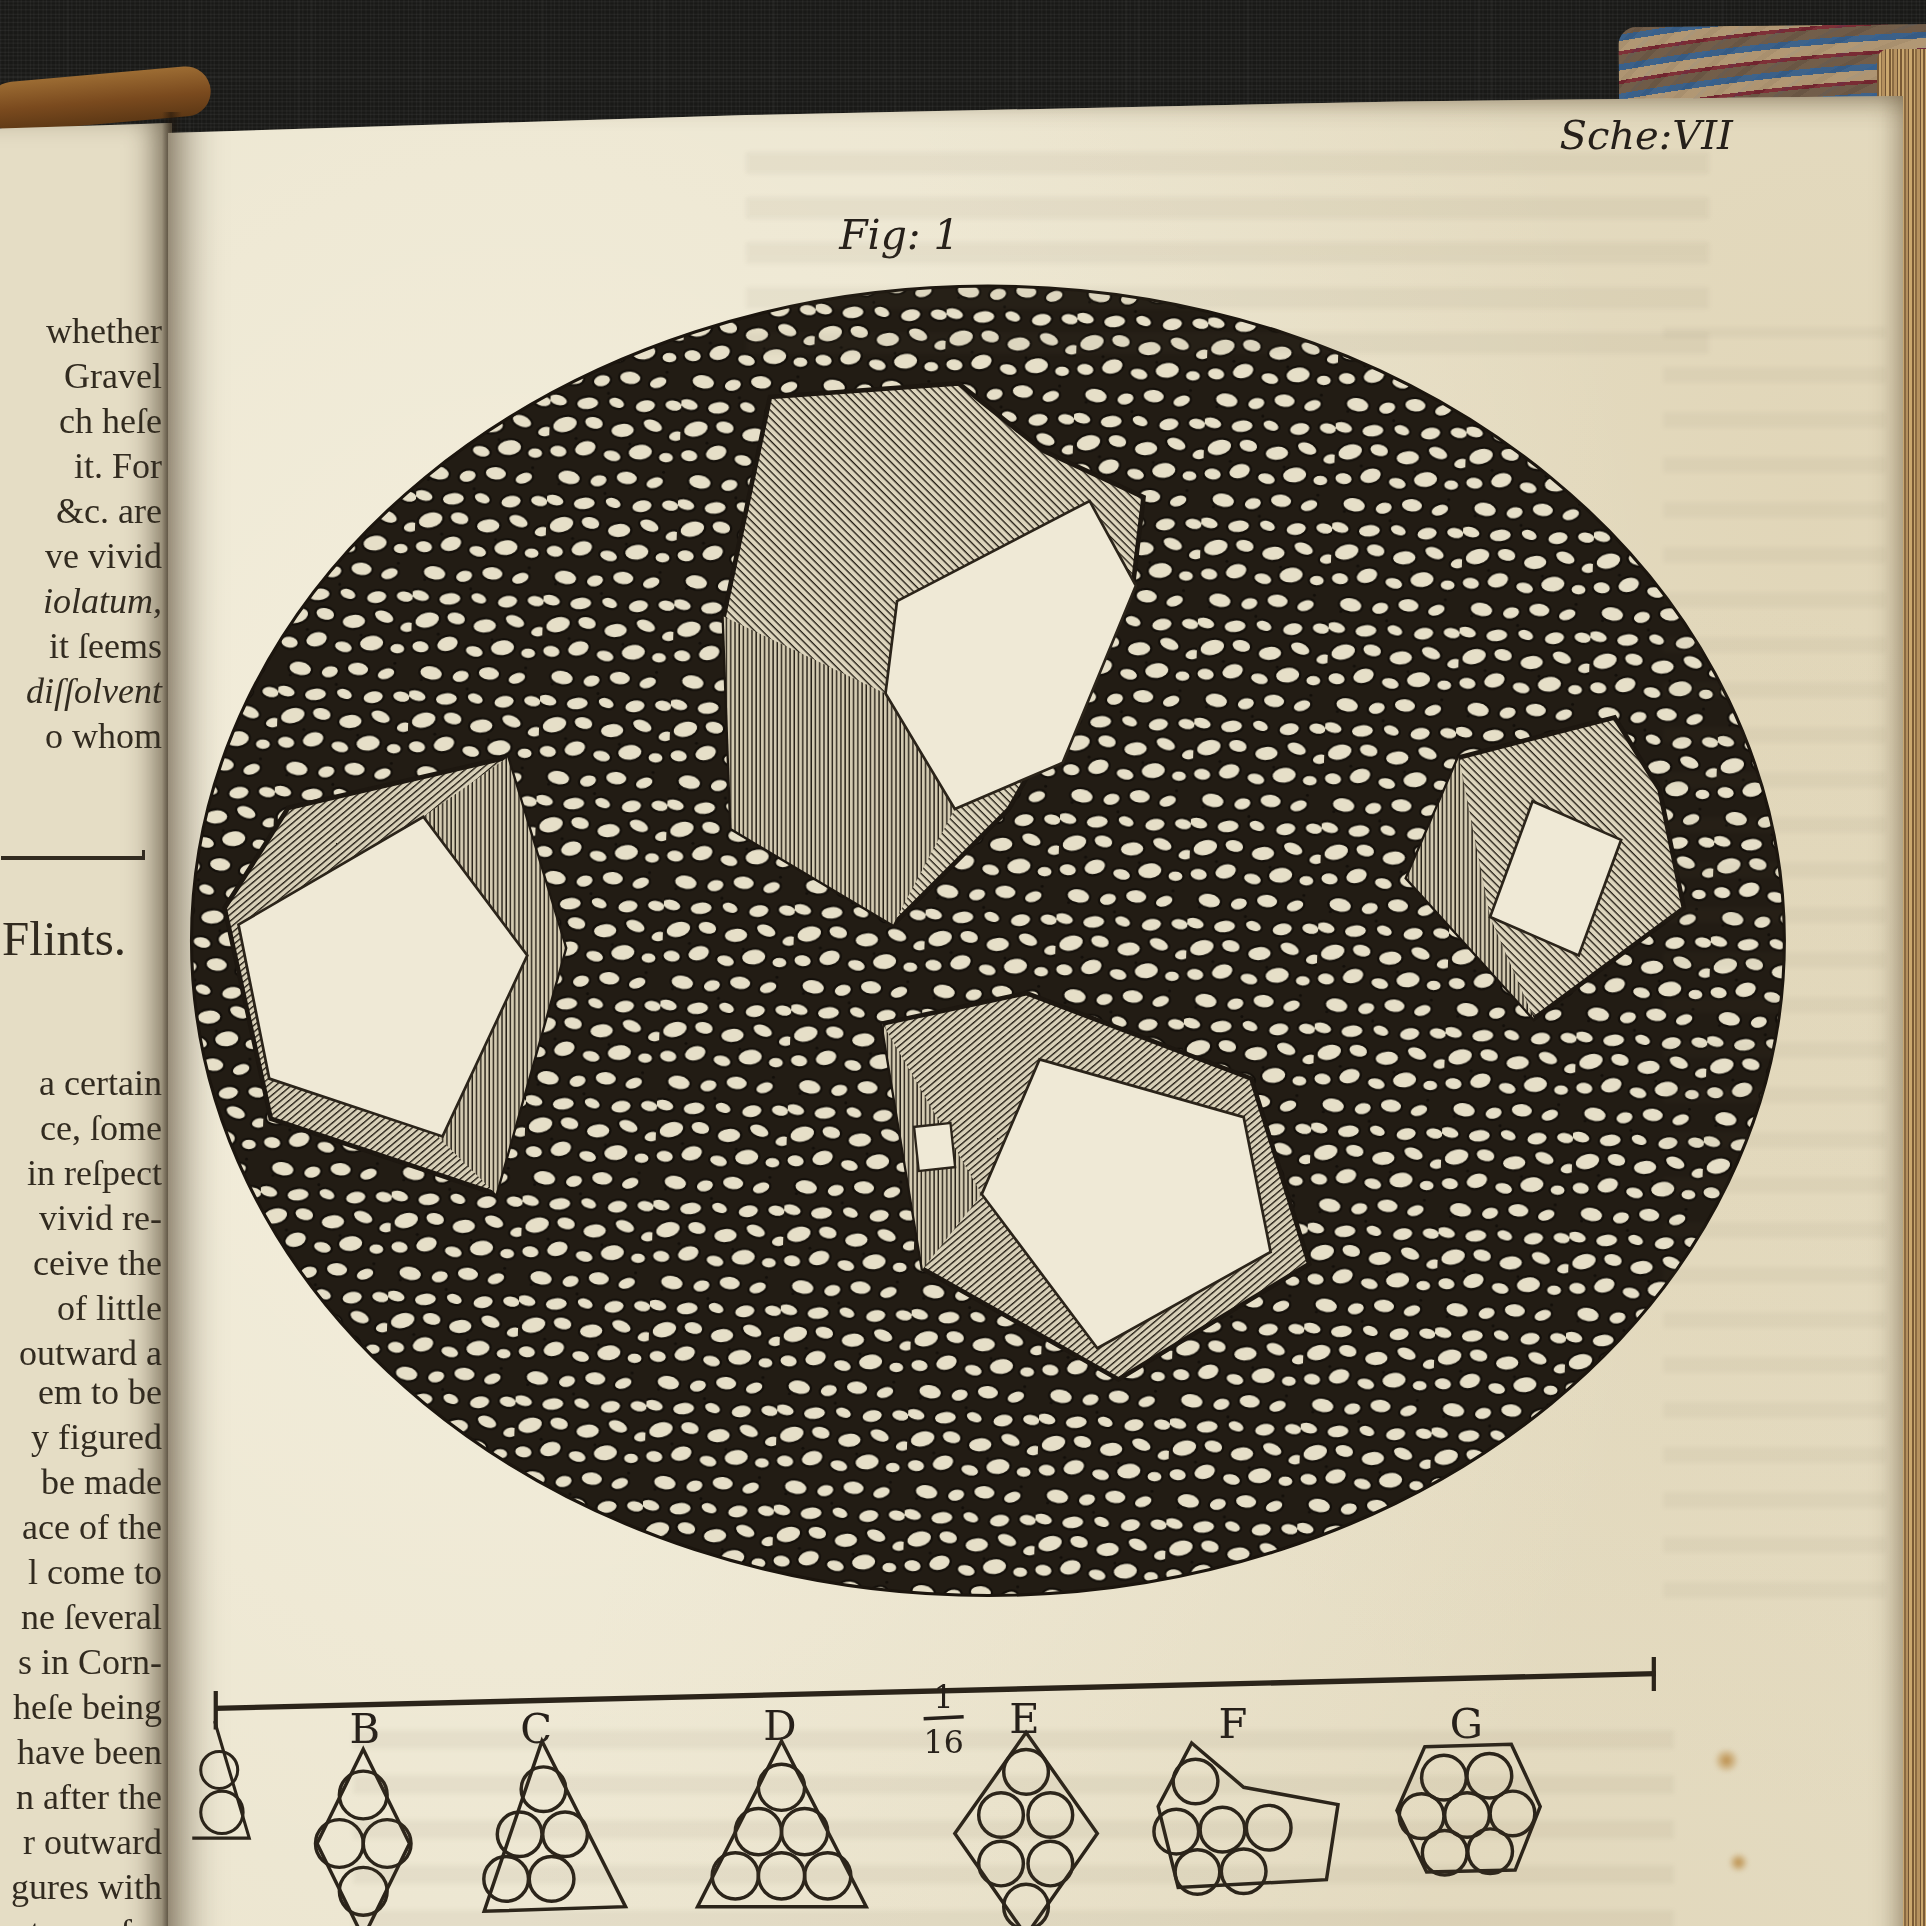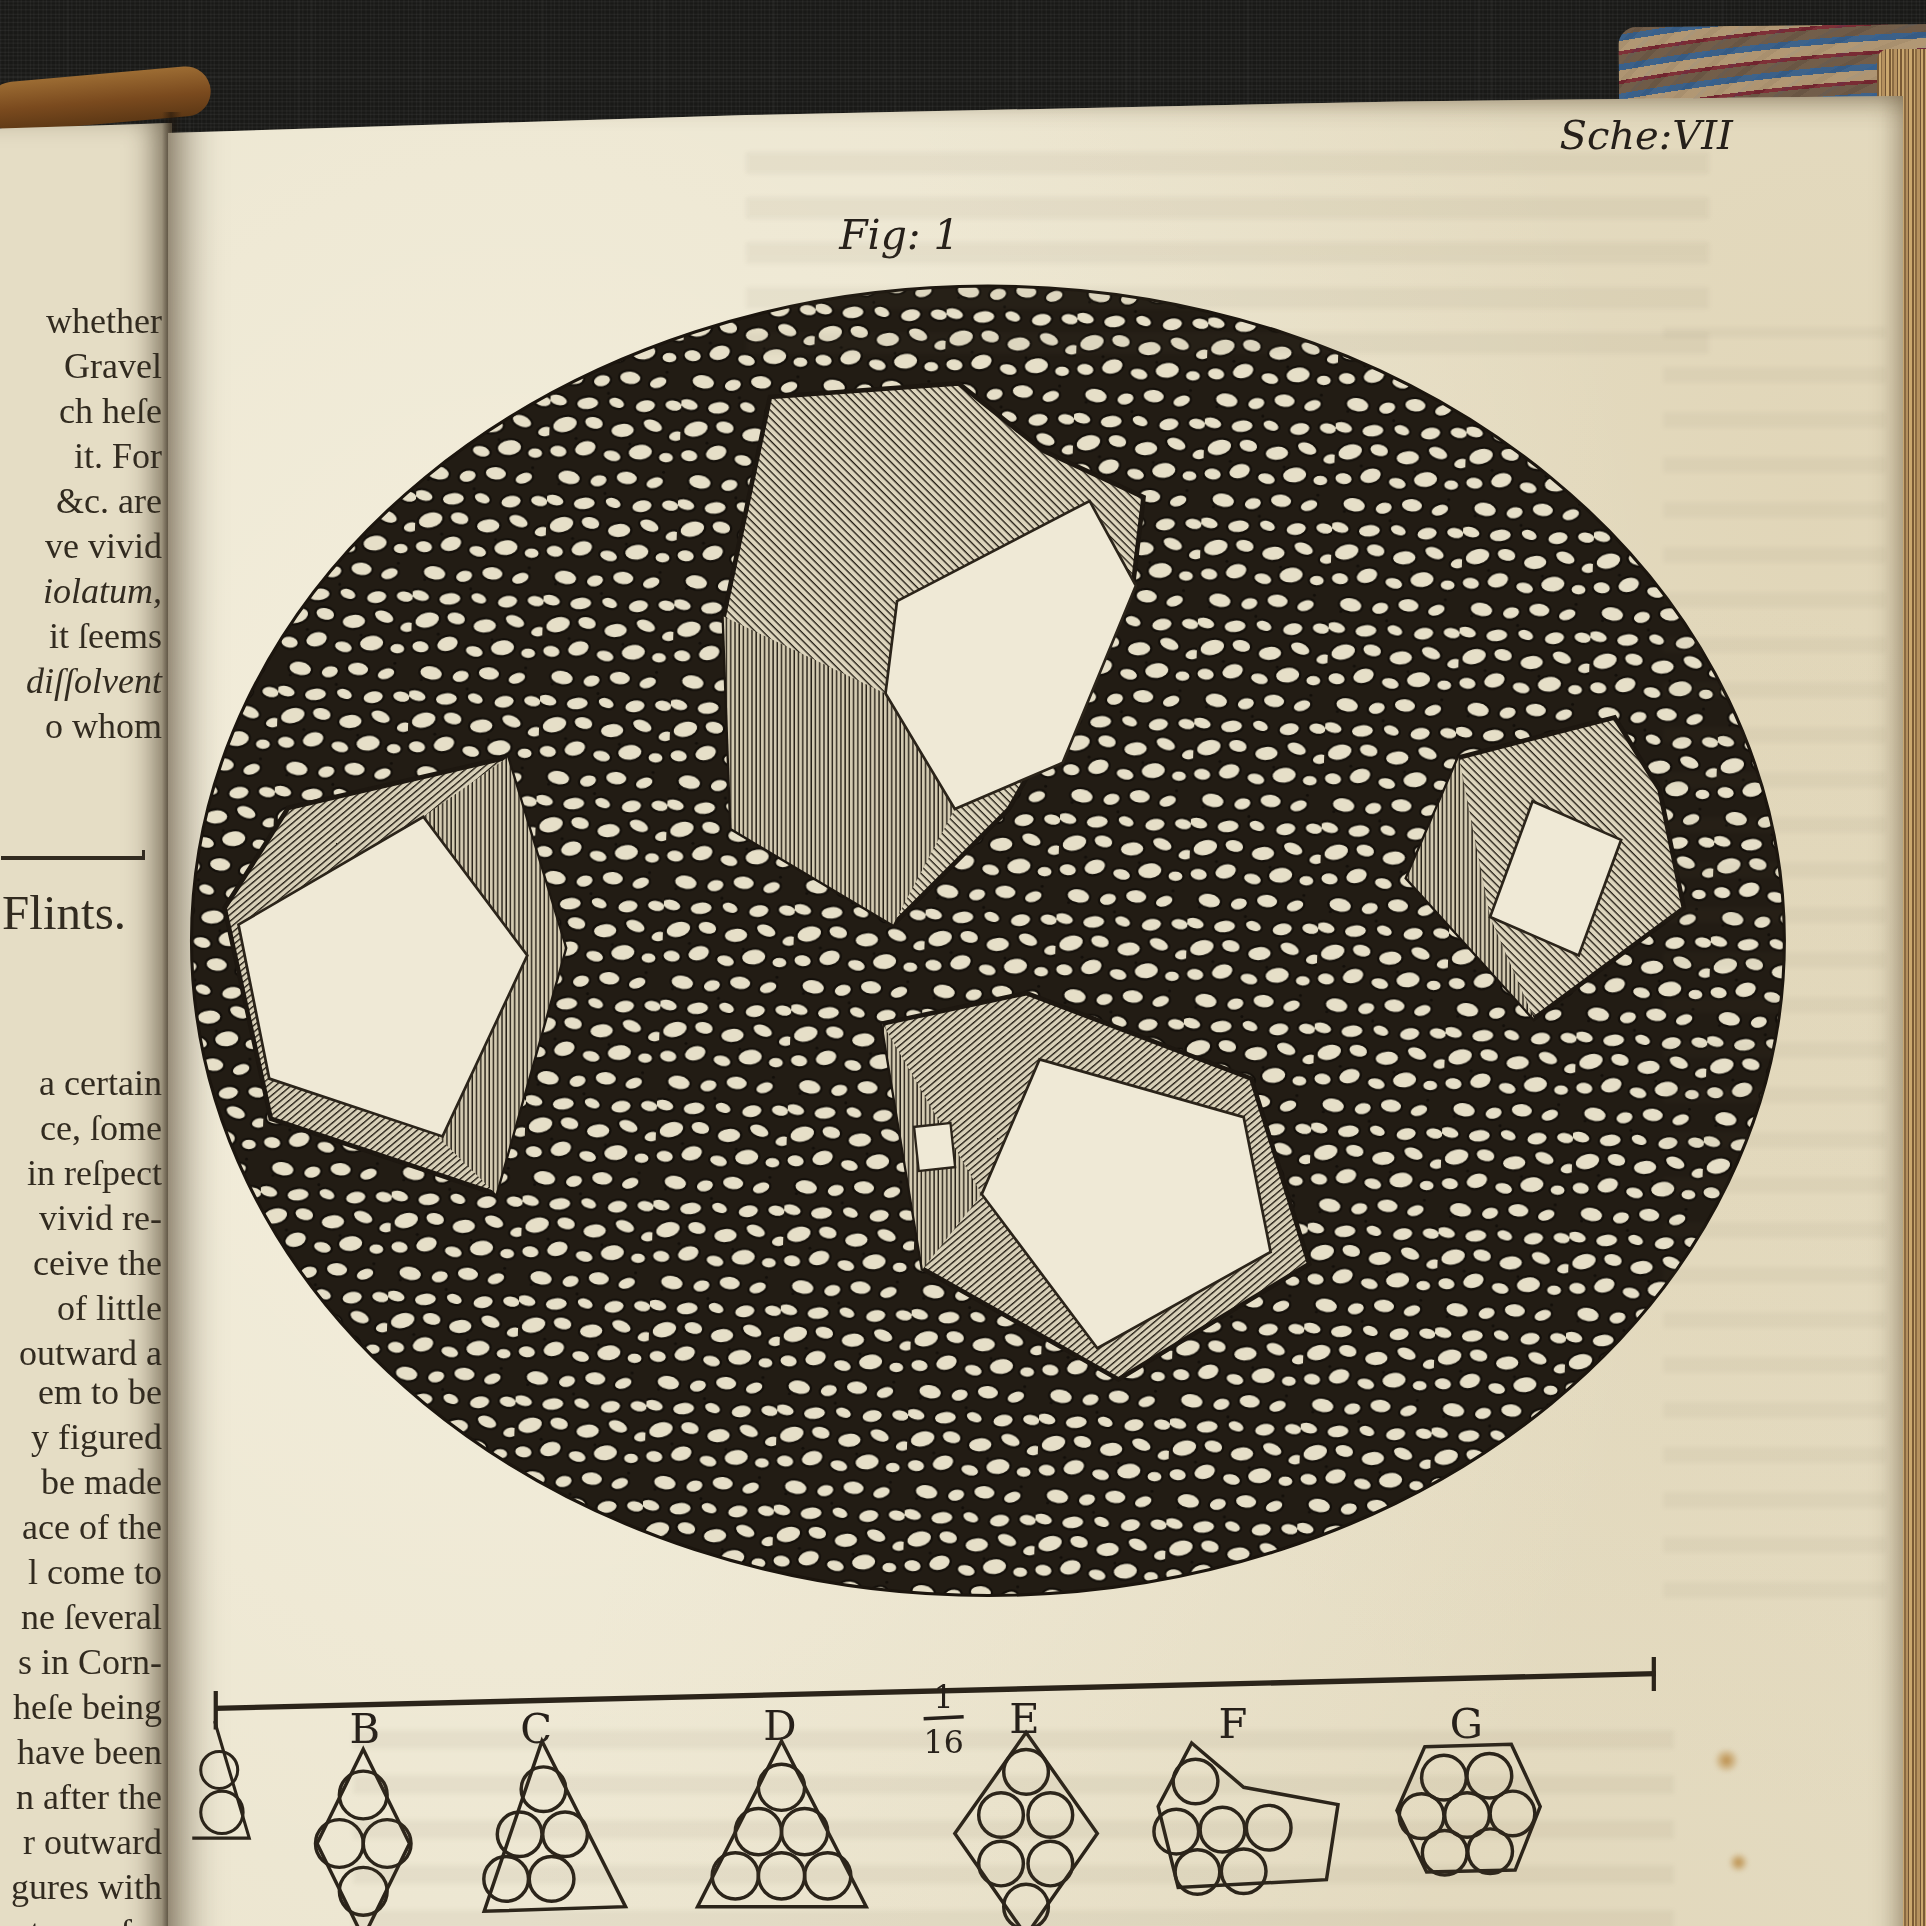--- a/index.html
+++ b/index.html
@@ -41,21 +41,21 @@
     left:0;top:123px;width:172px;height:2691px;background:#e5ddc5;
     clip-path:polygon(0 5.4px,172px 0,172px 2691px,0 2681px);
     box-shadow:inset -27px 0 31px -11.6px rgba(50,38,20,.65);
     color:#322b20;
   }
   #left-page .col{position:absolute;right:0;width:172px;text-align:right;padding-right:10px;box-sizing:border-box;
     font-size:36px;line-height:45px;white-space:nowrap;}
   #left-page .italic{font-style:italic;}
   #lc-rule{position:absolute;top:733px;right:27px;width:144px;height:3.9px;background:#322b20;}
   #lc-rule:after{content:"";position:absolute;right:0;top:-6.2px;width:3.5px;height:10px;background:#322b20;}
-  #lc-heading{position:absolute;top:761px;right:0;width:172px;text-align:right;padding-right:46px;box-sizing:border-box;
+  #lc-heading{position:absolute;top:787px;right:0;width:172px;text-align:right;padding-right:46px;box-sizing:border-box;
     font-size:49px;}
   #gutter-shadow{
     left:162px;top:112px;width:20px;height:2704px;
     background:linear-gradient(90deg, rgba(30,20,10,0), rgba(30,20,10,.55) 45%, rgba(30,20,10,0));
   }
   #main-page{
     left:168px;top:96px;width:1735px;height:2724px;
     background-color:#e9e2cb;
     background-image:
       radial-gradient(ellipse at 20% 30%, rgba(255,252,240,.5), rgba(0,0,0,0) 60%),
@@ -79,21 +79,21 @@
   .engrave-label{font-family:"DejaVu Serif","Liberation Serif",serif;}
 </style>
 </head>
 <body>
 
 <div class="abs" id="marbled-board"></div>
 <div class="abs" id="head-cap"></div>
 <div class="abs" id="fore-edge"></div>
 
 <div class="abs" id="left-page">
-  <div class="col" style="top:176px;margin-left:32px;">
+  <div class="col" style="top:186px;margin-left:32px;">
     <div>whether</div>
     <div>Gravel</div>
     <div>ch heſe</div>
     <div>it.  For</div>
     <div>&amp;c. are</div>
     <div>ve vivid</div>
     <div class="italic">iolatum,</div>
     <div>it ſeems</div>
     <div class="italic">diſſolvent</div>
     <div>o whom</div>

